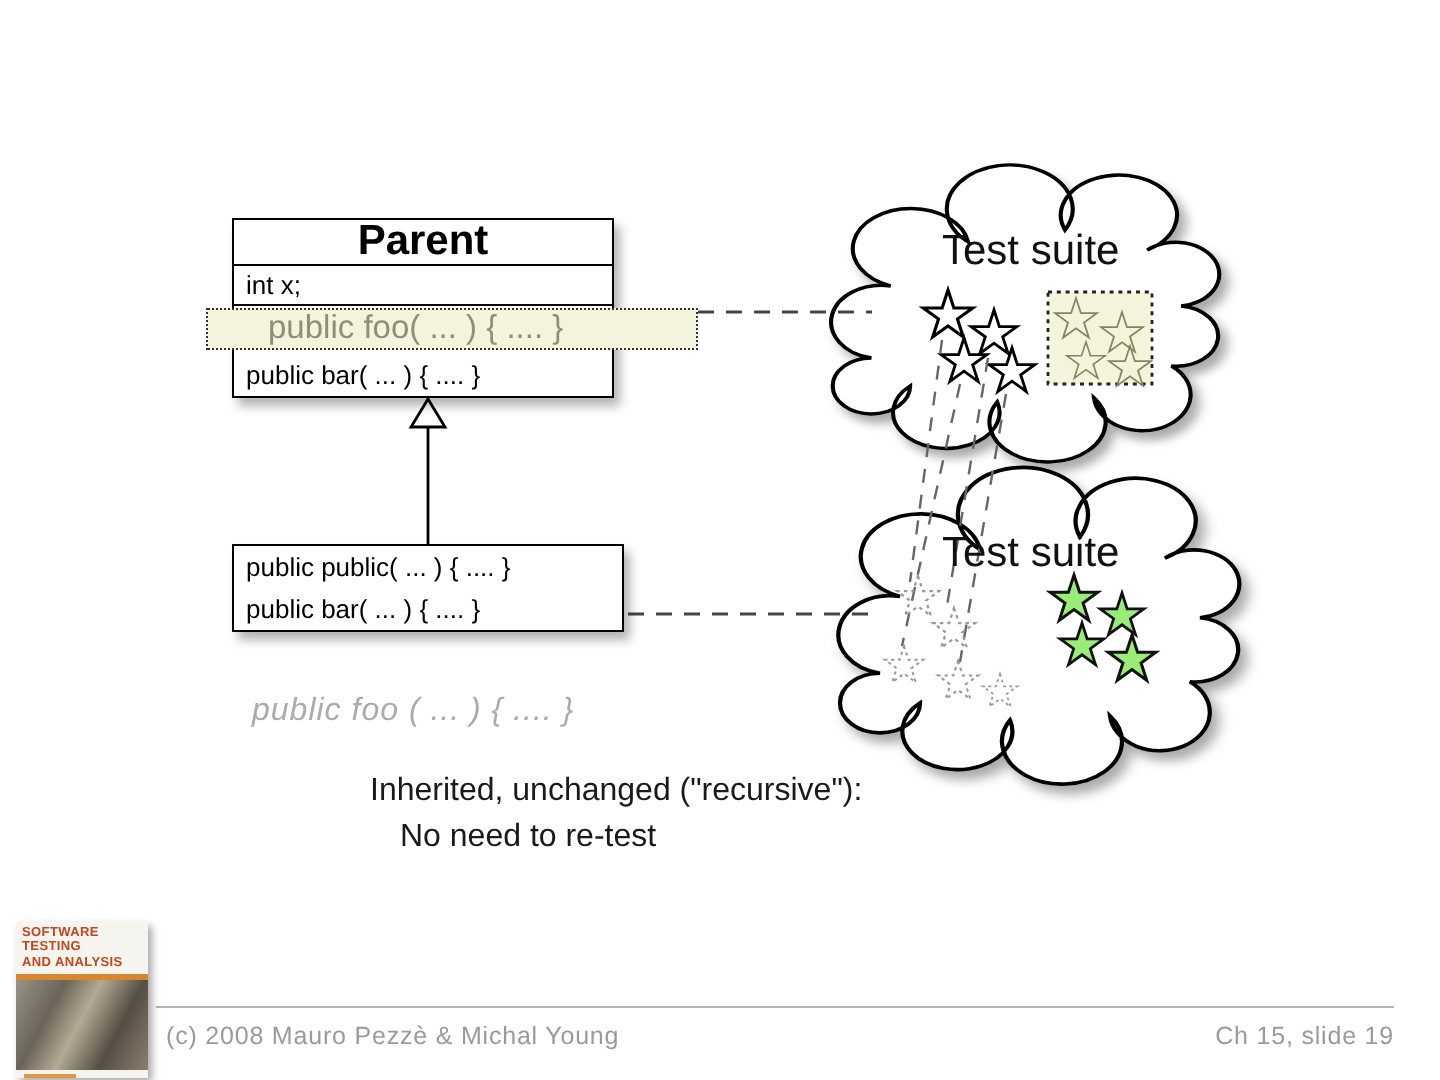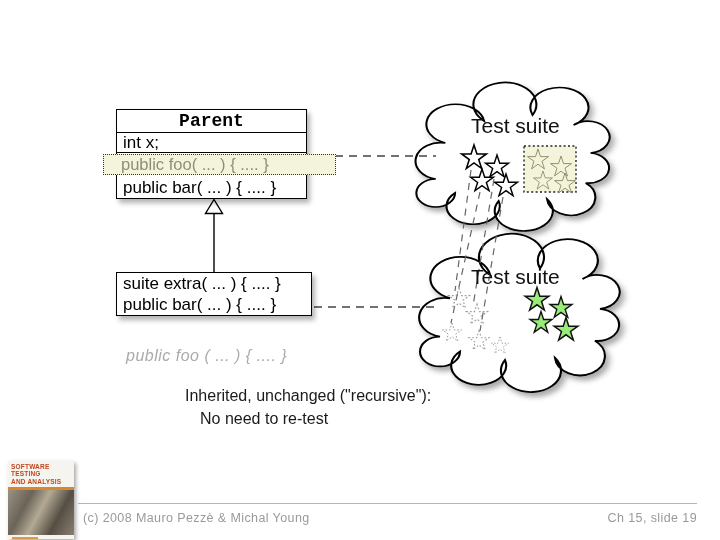--- a/index.html
+++ b/index.html
@@ -21,34 +21,34 @@
   .star-ghost{fill:none;stroke:#9a9a9a;stroke-width:.1;stroke-dasharray:.16 .18;}
   .planned-box{fill:#f4f4dc;stroke:#222;stroke-width:1.4;stroke-dasharray:2 2.4;}
   .trail{stroke:#666;stroke-width:1.2;stroke-dasharray:7 6;fill:none;}
   .connector{stroke:#444;stroke-width:1.6;stroke-dasharray:8 6;fill:none;}
   .inherit-line{stroke:#000;stroke-width:1.4;}
   .inherit-tri{fill:#fff;stroke:#000;stroke-width:1.4;}
 
   
   .uml-box{position:absolute;background:#fff;border:1.8px solid #000;
            box-shadow:3px 4px 5px rgba(0,0,0,.30);}
-  .uml-header{font-weight:bold;text-align:center;font-size:18px;
-              border-bottom:1.8px solid #000;height:22px;line-height:22px;font-family:Liberation Mono, monospace;}
-  .uml-row{font-size:17px;padding:0 6px;white-space:nowrap;}
+  .uml-header{font-weight:bold;text-align:center;font-size:21px;
+              border-bottom:1.8px solid #000;height:22px;line-height:22px;}
+  .uml-row{font-size:13px;padding:0 6px;white-space:nowrap;}
   #parent-box{left:116px;top:109px;width:189px;}
   #parent-attr{height:19px;line-height:19px;border-bottom:1.6px solid #000;}
   #parent-foo-spacer{height:24px;}
   #parent-bar{height:21px;line-height:21px;}
   #child-box{left:116px;top:272px;width:194px;}
   .child-row{height:21px;line-height:21px;}
 
   
   #foo-highlight{position:absolute;left:103px;top:154px;width:214px;height:19px;
                  line-height:19px;border:1.8px dotted #333;background:#f4f4dc;
-                 color:#8f8f75;font-size:16.5px;padding-left:17px;white-space:nowrap;}
+                 color:#8f8f75;font-size:16.5px;padding-left:30px;white-space:nowrap;}
 
   
   #inherited-foo{position:absolute;left:126px;top:347px;font-size:16px;
                  font-style:italic;color:#ababab;letter-spacing:.5px;white-space:nowrap;}
 
   
   .cloud-label{position:absolute;font-size:21px;color:#111;}
   #cloud-label-top{left:471px;top:114px;}
   #cloud-label-bottom{left:471px;top:265px;}
 
@@ -132,21 +132,21 @@
   <div class="uml-box" id="parent-box">
     <div class="uml-header">Parent</div>
     <div class="uml-row" id="parent-attr">int x;</div>
     <div class="uml-row" id="parent-foo-spacer"></div>
     <div class="uml-row" id="parent-bar">public bar( ... ) { .... }</div>
   </div>
 
   <div id="foo-highlight">public foo( ... ) { .... }</div>
 
   <div class="uml-box" id="child-box">
-    <div class="uml-row child-row">suite extra( ... ) { .... }</div>
+    <div class="uml-row child-row">public public( ... ) { .... }</div>
     <div class="uml-row child-row">public bar( ... ) { .... }</div>
   </div>
 
   <div id="inherited-foo">public foo ( ... ) { .... }</div>
 
   <div class="cloud-label" id="cloud-label-top">Test suite</div>
   <div class="cloud-label" id="cloud-label-bottom">Test suite</div>
 
   <div id="note">
     <div class="line1">Inherited, unchanged ("recursive"):</div>

